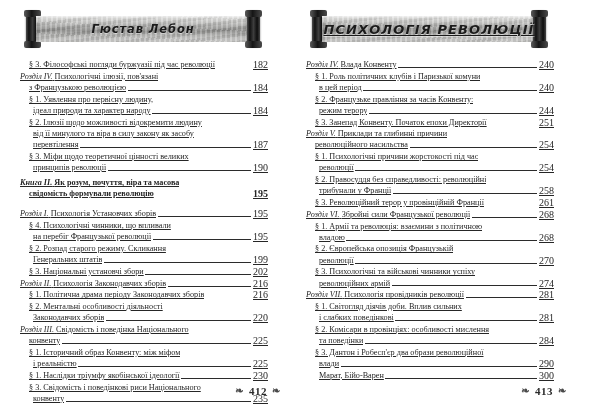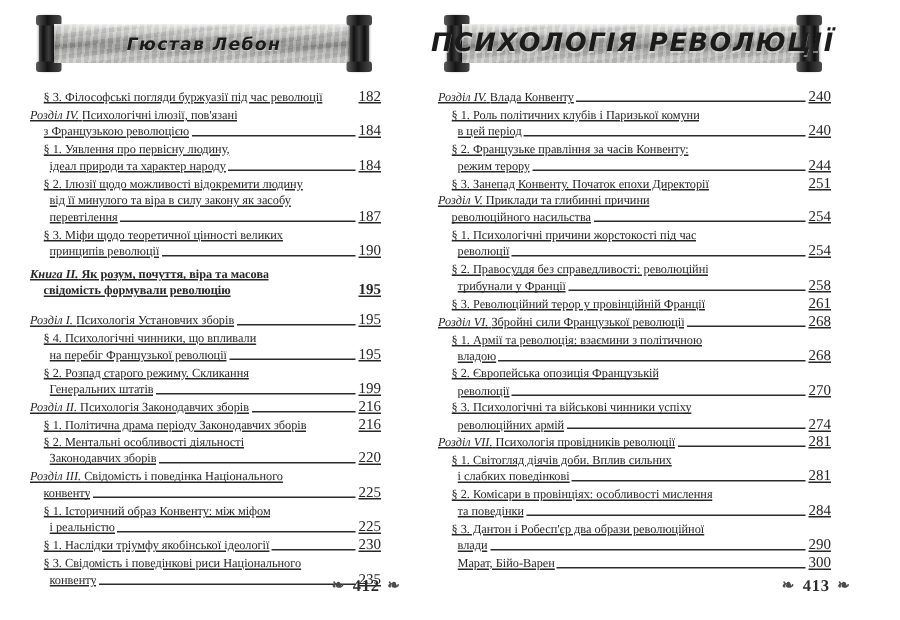--- a/index.html
+++ b/index.html
@@ -100,21 +100,21 @@
     z-index: 3;
     font-family: "DejaVu Sans", sans-serif;
     font-weight: bold;
     font-style: italic;
     font-size: 11.5px;
     letter-spacing: .9px;
     color: #1b1b1b;
     text-shadow: 0 1px 0 rgba(255,255,255,.45);
     white-space: nowrap;
   }
-  .banner-title.wide { font-size: 17px; letter-spacing: 1.1px; }
+  .banner-title.wide { font-size: 13px; letter-spacing: 1.1px; text-decoration: underline; }
 
   
   .toc {
     margin: 10px 18px 0 20px;
     font-size: 8.2px;
     line-height: 11.15px;
   }
   .entry {
     position: relative;
     margin-bottom: 0.6px;
@@ -276,20 +276,27 @@
         <div class="entry section">
           <div class="line ind2">
             <span class="txt">§ 2. Розпад старого режиму. Скликання</span>
           </div>
           <div class="line ind3">
             <span class="txt">Генеральних штатів</span>
             <span class="leader"></span>
             <span class="pg">199</span>
           </div>
         </div>
+        <div class="entry section">
+          <div class="line ind2">
+            <span class="txt">§ 3. Національні установчі збори</span>
+            <span class="leader"></span>
+            <span class="pg">202</span>
+          </div>
+        </div>
         <div class="entry chapter">
           <div class="line ind1">
             <span class="lead">Розділ II.</span>
             <span>&nbsp;</span>
             <span class="txt">Психологія Законодавчих зборів</span>
             <span class="leader"></span>
             <span class="pg">216</span>
           </div>
         </div>
         <div class="entry section">

